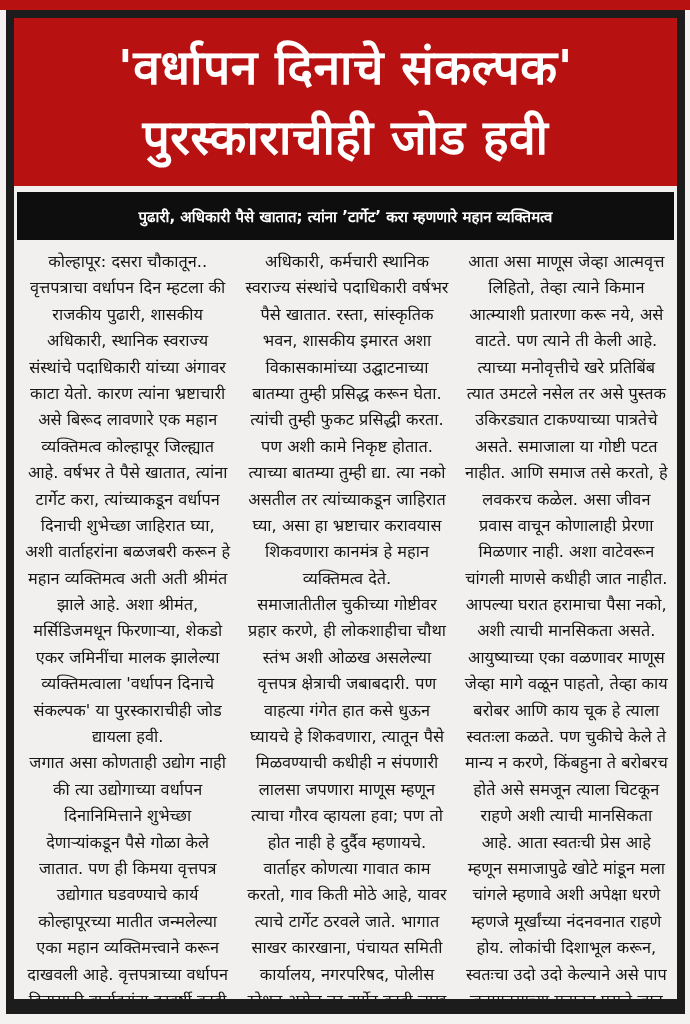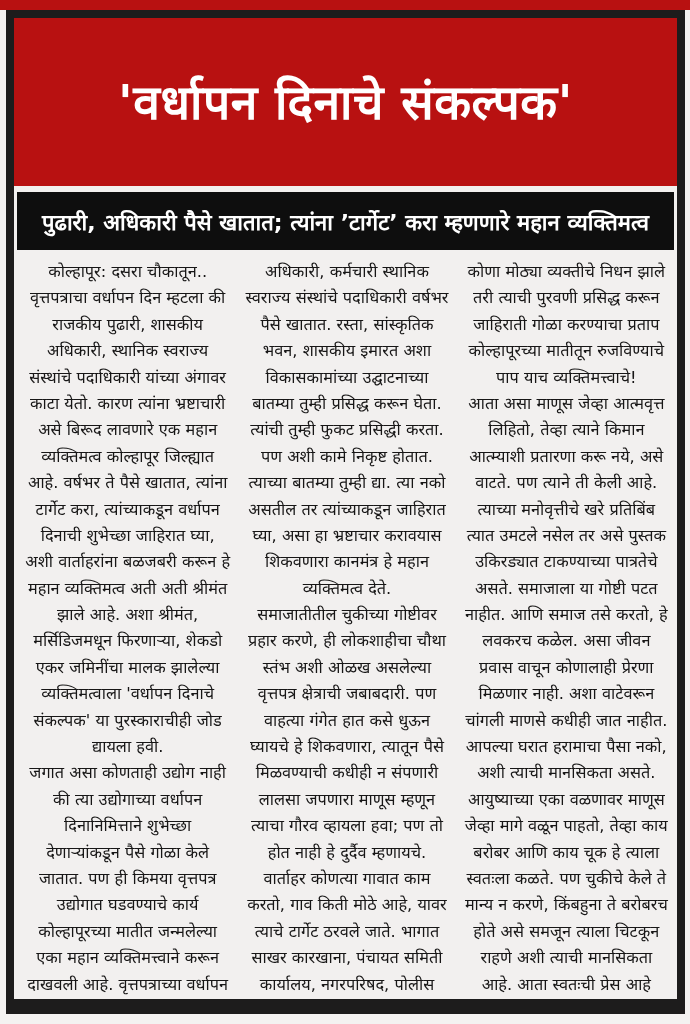--- a/index.html
+++ b/index.html
@@ -49,21 +49,21 @@
     letter-spacing: 0.5px;
     white-space: nowrap;
   }
   .subbar {
     margin: 6px 3px 0 3px;
     background: var(--bar);
     color: #ffffff;
     min-height: 41px;
     display: flex; align-items: center; justify-content: center;
     font-weight: 700;
-    font-size: 22px;
+    font-size: 15px;
     padding: 14px 4px;
     white-space: nowrap;
   }
   .body-area {
     flex: 1;
     padding: 9px 8px 4px 11px;
     display: flex;
     gap: 14px;
     overflow: hidden;
   }
@@ -79,37 +79,37 @@
 </style>
 </head>
 <body>
 
 <div class="page">
   <div class="top-strip"></div>
   <div class="frame">
 
     <div class="masthead">
       <div class="headline">'वर्धापन दिनाचे संकल्पक'</div>
+      <div class="headline">पुरस्काराचीही जोड हवी</div>
     </div>
 
     <div class="subbar">
       <span>पुढारी, अधिकारी पैसे खातात; त्यांना ’टार्गेट’ करा म्हणणारे महान व्यक्तिमत्व</span>
     </div>
 
     <div class="body-area">
       <div class="col">
           <p>कोल्हापूर: दसरा चौकातून..</p>
           <p>वृत्तपत्राचा वर्धापन दिन म्हटला की राजकीय पुढारी, शासकीय अधिकारी, स्थानिक स्वराज्य संस्थांचे पदाधिकारी यांच्या अंगावर काटा येतो. कारण त्यांना भ्रष्टाचारी असे बिरूद लावणारे एक महान व्यक्तिमत्व कोल्हापूर जिल्ह्यात आहे. वर्षभर ते पैसे खातात, त्यांना टार्गेट करा, त्यांच्याकडून वर्धापन दिनाची शुभेच्छा जाहिरात घ्या, अशी वार्ताहरांना बळजबरी करून हे महान व्यक्तिमत्व अती अती श्रीमंत झाले आहे. अशा श्रीमंत, मर्सिडिजमधून फिरणाऱ्या, शेकडो एकर जमिनींचा मालक झालेल्या व्यक्तिमत्वाला 'वर्धापन दिनाचे संकल्पक' या पुरस्काराचीही जोड द्यायला हवी.</p>
           <p>जगात असा कोणताही उद्योग नाही की त्या उद्योगाच्या वर्धापन दिनानिमित्ताने शुभेच्छा देणाऱ्यांकडून पैसे गोळा केले जातात. पण ही किमया वृत्तपत्र उद्योगात घडवण्याचे कार्य कोल्हापूरच्या मातीत जन्मलेल्या एका महान व्यक्तिमत्त्वाने करून दाखवली आहे. वृत्तपत्राच्या वर्धापन दिनासाठी वार्ताहरांना दरवर्षी काही कोटी रुपयांचे टारगेट देण्याची म्हणजे पैसे गोळा करण्याची जबाबदारी देण्याची कुप्रथा या व्यक्तिमत्त्वाने वृत्तपत्र व्यवसायात रुजवली. वार्ताहराने काय करायचे याचे प्रशिक्षण, मार्गदर्शन हे महान व्यक्तिमत्व दरवर्षी वार्षिक बैठक घेऊन देते. वार्ताहरांशी संवाद या नावाखाली पैसे कसे गोळा करायचे हे वार्ताहरांच्या मनावर ठसविले जाते.</p>
         </div>
       <div class="col">
           <p>अधिकारी, कर्मचारी स्थानिक स्वराज्य संस्थांचे पदाधिकारी वर्षभर पैसे खातात. रस्ता, सांस्कृतिक भवन, शासकीय इमारत अशा विकासकामांच्या उद्घाटनाच्या बातम्या तुम्ही प्रसिद्ध करून घेता. त्यांची तुम्ही फुकट प्रसिद्धी करता. पण अशी कामे निकृष्ट होतात. त्याच्या बातम्या तुम्ही द्या. त्या नको असतील तर त्यांच्याकडून जाहिरात घ्या, असा हा भ्रष्टाचार करावयास शिकवणारा कानमंत्र हे महान व्यक्तिमत्व देते.</p>
           <p>समाजातीतील चुकीच्या गोष्टीवर प्रहार करणे, ही लोकशाहीचा चौथा स्तंभ अशी ओळख असलेल्या वृत्तपत्र क्षेत्राची जबाबदारी. पण वाहत्या गंगेत हात कसे धुऊन घ्यायचे हे शिकवणारा, त्यातून पैसे मिळवण्याची कधीही न संपणारी लालसा जपणारा माणूस म्हणून त्याचा गौरव व्हायला हवा; पण तो होत नाही हे दुर्दैव म्हणायचे. वार्ताहर कोणत्या गावात काम करतो, गाव किती मोठे आहे, यावर त्याचे टार्गेट ठरवले जाते. भागात साखर कारखाना, पंचायत समिती कार्यालय, नगरपरिषद, पोलीस स्टेशन असेल तर टार्गेट काही लाख रुपयांचे असते तर साधी ग्रामपंचायत, विकास सोसायटी असेल तर टार्गेट लाख रुपये पर्यंत असते. मंत्रालय पातळीवर तर काही कोटी रुपयांचे टार्गेट दिले जाते.</p>
         </div>
       <div class="col">
-          <p>कोणा मोठ्या व्यक्तीचे निधन झाले तरी त्याची पुरवणी प्रसिद्ध करून जाहिराती गोळा करण्याचा प्रताप कोल्हापूरच्या मातीतून रुजविण्याचे पाप याच व्यक्तिमत्त्वाचे!</p>
           <p>आता असा माणूस जेव्हा आत्मवृत्त लिहितो, तेव्हा त्याने किमान आत्म्याशी प्रतारणा करू नये, असे वाटते. पण त्याने ती केली आहे. त्याच्या मनोवृत्तीचे खरे प्रतिबिंब त्यात उमटले नसेल तर असे पुस्तक उकिरड्यात टाकण्याच्या पात्रतेचे असते. समाजाला या गोष्टी पटत नाहीत. आणि समाज तसे करतो, हे लवकरच कळेल. असा जीवन प्रवास वाचून कोणालाही प्रेरणा मिळणार नाही. अशा वाटेवरून चांगली माणसे कधीही जात नाहीत. आपल्या घरात हरामाचा पैसा नको, अशी त्याची मानसिकता असते.</p>
           <p>आयुष्याच्या एका वळणावर माणूस जेव्हा मागे वळून पाहतो, तेव्हा काय बरोबर आणि काय चूक हे त्याला स्वतःला कळते. पण चुकीचे केले ते मान्य न करणे, किंबहुना ते बरोबरच होते असे समजून त्याला चिटकून राहणे अशी त्याची मानसिकता आहे. आता स्वतःची प्रेस आहे म्हणून समाजापुढे खोटे मांडून मला चांगले म्हणावे अशी अपेक्षा धरणे म्हणजे मूर्खांच्या नंदनवनात राहणे होय. लोकांची दिशाभूल करून, स्वतःचा उदो उदो केल्याने असे पाप जनमानसाच्या मनातून पुसले जात नाही.</p>
         </div>
     </div>
 
   </div>
 </div>
 
 </body></html>

